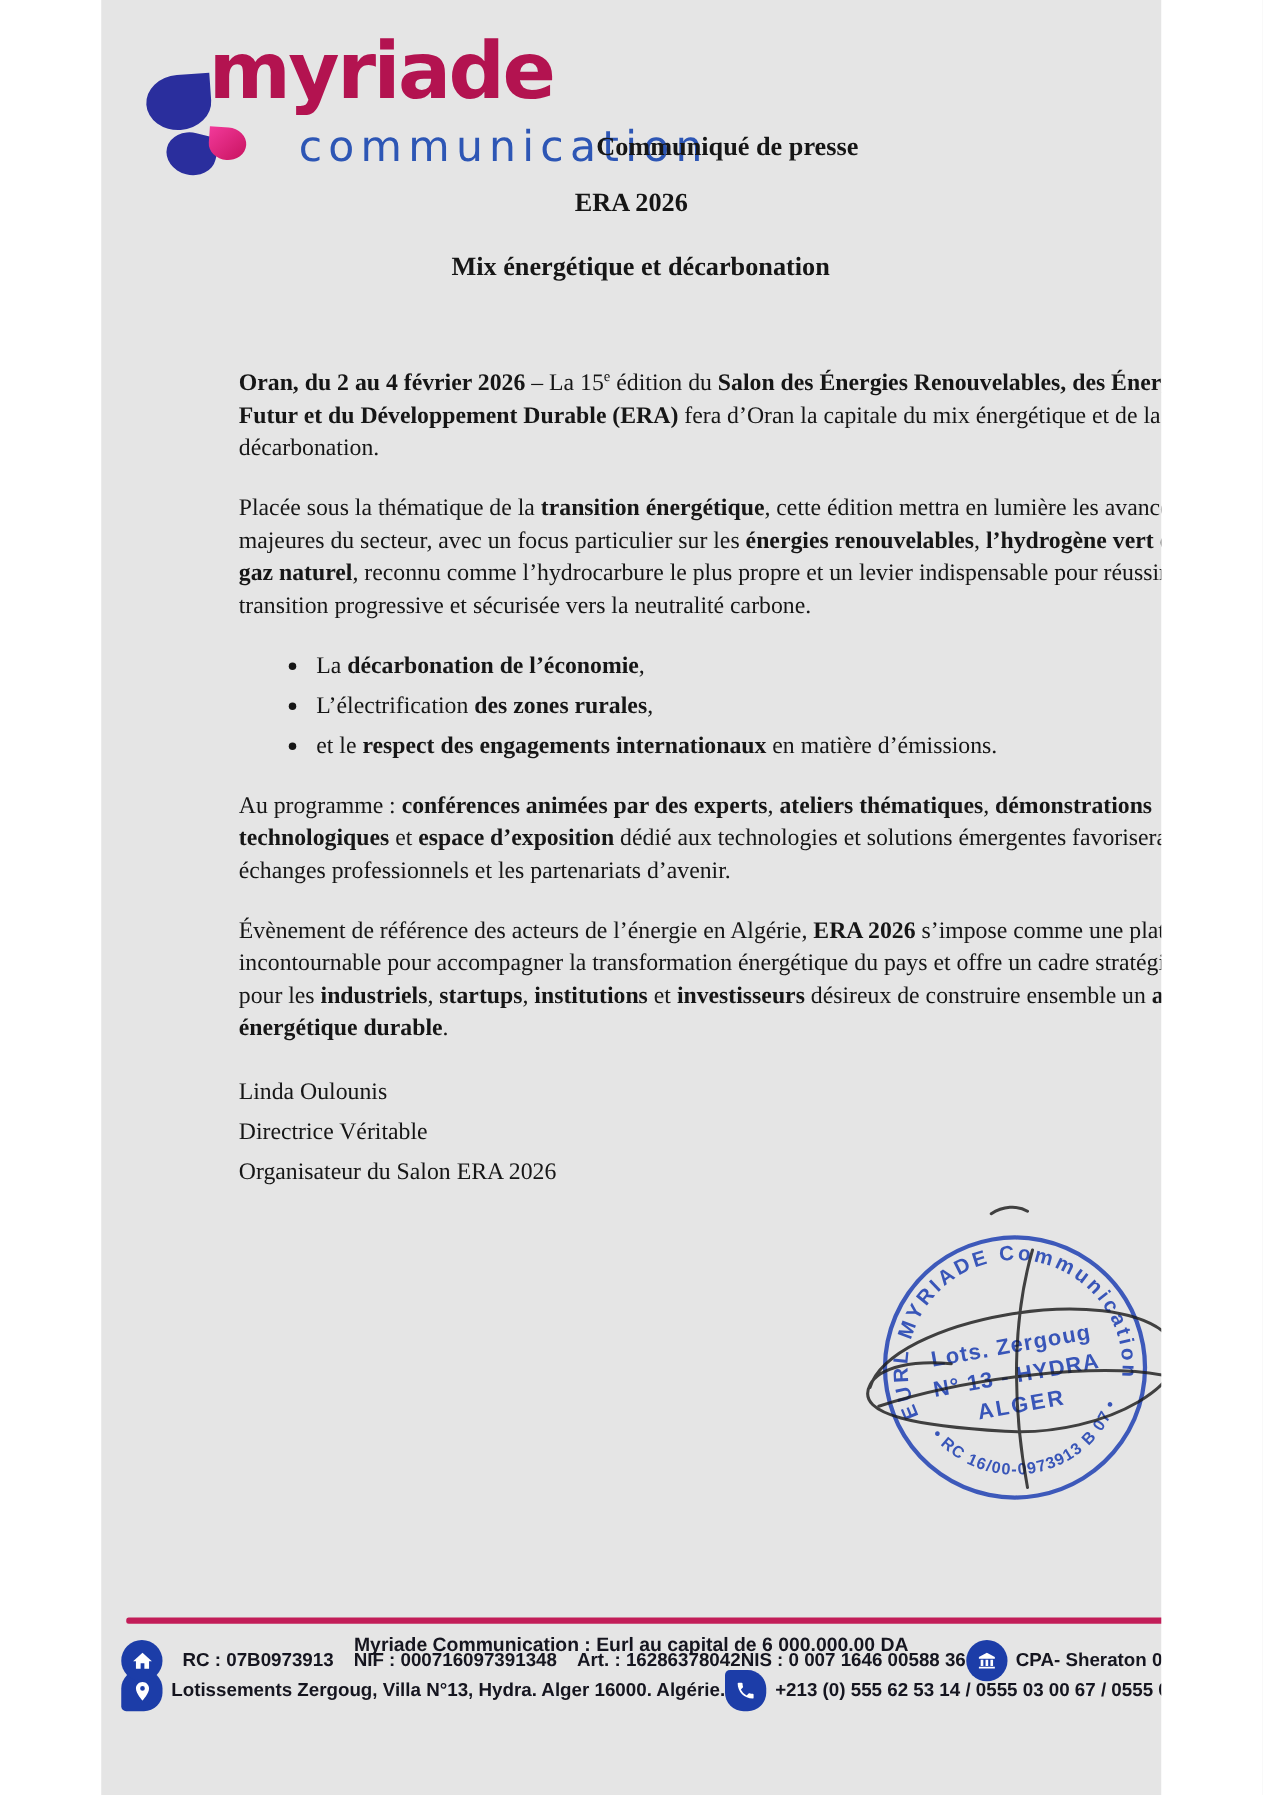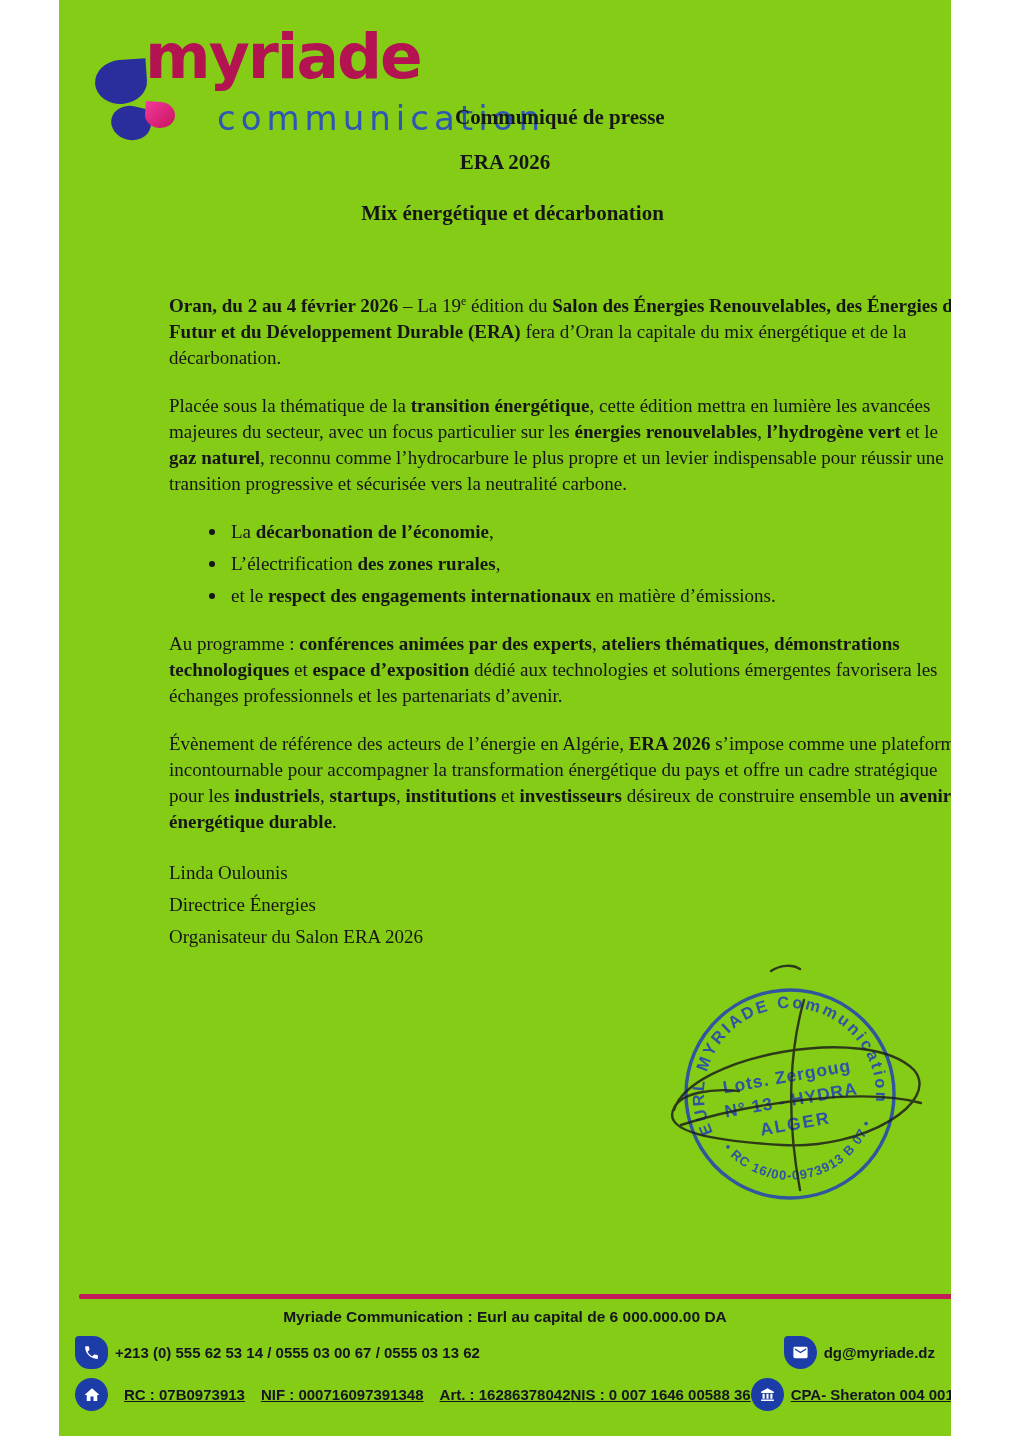--- a/index.html
+++ b/index.html
@@ -1,17 +1,17 @@
 <!DOCTYPE html>
 <html><head>
 <meta charset="utf-8">
 <style>
   html,body{margin:0;padding:0;background:#ffffff;}
-  .page{position:relative;width:848px;height:1436px;background:#84cc16;margin:0 auto;overflow:hidden;
-        font-family:"Liberation Serif","DejaVu Serif",serif;color:#161616;padding-left:44px;}
+  .page{position:relative;width:848px;height:1436px;background:#e5e5e5;margin:0 auto;overflow:hidden;
+        font-family:"Liberation Serif","DejaVu Serif",serif;color:#161616;}
 
   
   .logo{position:absolute;left:30px;top:26px;width:380px;height:125px;}
   .petal{position:absolute;}
   .petal-big{left:6px;top:34px;width:52px;height:44px;background:#2a2e9d;border-radius:55% 0 55% 55%;transform:rotate(-4deg);}
   .petal-small{left:22px;top:80px;width:40px;height:34px;background:#2a2e9d;border-radius:55% 0 55% 55%;transform:rotate(14deg);}
   .petal-pink{left:56px;top:76px;width:30px;height:26px;background:linear-gradient(135deg,#f2399a,#c8135f);border-radius:0 55% 55% 55%;transform:rotate(4deg);}
   .brand{position:absolute;left:56px;top:-6px;font-family:"DejaVu Sans","Liberation Sans",sans-serif;
          font-size:63px;font-weight:600;letter-spacing:-2px;color:#b31350;}
   .brand-sub{position:absolute;left:128px;top:72px;font-family:"DejaVu Sans","Liberation Sans",sans-serif;
@@ -35,21 +35,21 @@
   .stamp-wrap{position:absolute;left:588px;top:978px;width:290px;height:240px;}
   .sig-wrap{position:absolute;left:560px;top:945px;width:350px;height:270px;pointer-events:none;}
 
   
   .footer-line{position:absolute;left:20px;top:1294px;width:957px;height:5px;background:#c21d58;border-radius:2px;}
   .company{position:absolute;left:0;right:0;top:1308px;text-align:center;
            font-family:"Liberation Sans","DejaVu Sans",sans-serif;font-size:15.5px;font-weight:bold;color:#15151f;}
   .crow{position:absolute;left:16px;right:16px;display:flex;align-items:center;justify-content:space-between;
         font-family:"Liberation Sans","DejaVu Sans",sans-serif;font-size:15px;font-weight:bold;color:#15151f;}
   .crow1{top:1336px;}
-  .crow2{top:1378px;text-decoration:underline;}
+  .crow2{top:1312px;}
   .citem{display:flex;align-items:center;gap:7px;white-space:nowrap;}
   .cgroup{display:flex;align-items:center;gap:16px;white-space:nowrap;}
   .fi{width:33px;height:33px;background:#1c3da8;display:flex;align-items:center;justify-content:center;flex:0 0 auto;}
   .fi.pin{border-radius:45% 45% 45% 12%;}
   .fi.phone{border-radius:12% 45% 45% 45%;}
   .fi.mail{border-radius:12% 50% 50% 50%;}
   .fi.round{border-radius:50%;}
 </style>
 </head>
 <body>
@@ -62,32 +62,32 @@
     <div class="petal petal-pink"></div>
     <div class="brand">myriade</div>
     <div class="brand-sub">communication</div>
   </div>
 
   <div class="doc-type">Communiqué de presse</div>
   <div class="title">ERA 2026</div>
   <div class="subtitle">Mix énergétique et décarbonation</div>
 
   <main class="body-col" id="body-blocks">
-      <p class="para"><span style="font-weight: bold;">Oran, du 2 au 4 février 2026</span><span> – La 19</span><span class="sup">e</span><span> édition du </span><span style="font-weight: bold;">Salon des Énergies Renouvelables, des Énergies du Futur et du Développement Durable (ERA)</span><span> fera d’Oran la capitale du mix énergétique et de la décarbonation.</span></p>
+      <p class="para"><span style="font-weight: bold;">Oran, du 2 au 4 février 2026</span><span> – La 15</span><span class="sup">e</span><span> édition du </span><span style="font-weight: bold;">Salon des Énergies Renouvelables, des Énergies du Futur et du Développement Durable (ERA)</span><span> fera d’Oran la capitale du mix énergétique et de la décarbonation.</span></p>
       <p class="para"><span>Placée sous la thématique de la </span><span style="font-weight: bold;">transition énergétique</span><span>, cette édition mettra en lumière les avancées majeures du secteur, avec un focus particulier sur les </span><span style="font-weight: bold;">énergies renouvelables</span><span>, </span><span style="font-weight: bold;">l’hydrogène vert</span><span> et le </span><span style="font-weight: bold;">gaz naturel</span><span>, reconnu comme l’hydrocarbure le plus propre et un levier indispensable pour réussir une transition progressive et sécurisée vers la neutralité carbone.</span></p>
       <ul class="blist">
         <li><span>La </span><span style="font-weight: bold;">décarbonation de l’économie</span><span>,</span></li>
         <li><span>L’électrification </span><span style="font-weight: bold;">des zones rurales</span><span>,</span></li>
         <li><span>et le </span><span style="font-weight: bold;">respect des engagements internationaux</span><span> en matière d’émissions.</span></li>
       </ul>
       <p class="para"><span>Au programme : </span><span style="font-weight: bold;">conférences animées par des experts</span><span>, </span><span style="font-weight: bold;">ateliers thématiques</span><span>, </span><span style="font-weight: bold;">démonstrations technologiques</span><span> et </span><span style="font-weight: bold;">espace d’exposition</span><span> dédié aux technologies et solutions émergentes favorisera les échanges professionnels et les partenariats d’avenir.</span></p>
       <p class="para"><span>Évènement de référence des acteurs de l’énergie en Algérie, </span><span style="font-weight: bold;">ERA 2026</span><span> s’impose comme une plateforme incontournable pour accompagner la transformation énergétique du pays et offre un cadre stratégique pour les </span><span style="font-weight: bold;">industriels</span><span>, </span><span style="font-weight: bold;">startups</span><span>, </span><span style="font-weight: bold;">institutions</span><span> et </span><span style="font-weight: bold;">investisseurs</span><span> désireux de construire ensemble un </span><span style="font-weight: bold;">avenir énergétique durable</span><span>.</span></p>
       <div class="sig">
         <div>Linda Oulounis</div>
-        <div>Directrice Énergies</div>
+        <div>Directrice Véritable</div>
         <div>Organisateur du Salon ERA 2026</div>
       </div>
     </main>
 
   <div class="stamp-wrap">
     <svg width="290" height="240" viewBox="0 0 290 240">
       <g transform="translate(143,116) rotate(-10)" fill="none">
         <circle r="104" stroke="#2646b4" stroke-width="3.4" opacity="0.88"></circle>
         <path id="arcTop" d="M -80.8,29.4 A 86,86 0 1 1 80.8,29.4"></path>
         <path id="arcBot" d="M -83,22.3 A 86,86 0 0 0 83,22.3"></path>
@@ -112,20 +112,28 @@
         <path d="M 55,165 C 72,110 250,78 295,125 C 322,157 245,205 163,200 C 98,196 42,188 55,163 C 62,148 92,143 120,146"></path>
         <path d="M 62,180 C 130,158 245,142 302,158"></path>
       </g>
     </svg>
   </div>
 
   <div class="footer-line"></div>
   <div class="company">Myriade Communication : Eurl au capital de 6 000.000.00 DA</div>
 
   <div class="crow crow1">
+    <div class="citem">
+      <span class="fi pin">
+        <svg width="18" height="18" viewBox="0 0 24 24">
+            <path fill="#fff" d="M12 2C8.1 2 5 5.1 5 9c0 5.2 7 13 7 13s7-7.8 7-13c0-3.9-3.1-7-7-7zm0 9.5A2.5 2.5 0 1 1 12 6.5a2.5 2.5 0 0 1 0 5z"></path>
+          </svg>
+      </span>
+      <span>Lotissements  Zergoug, Villa N°13, Hydra. Alger 16000. Algérie.</span>
+    </div>
     <div class="citem">
       <span class="fi phone">
         <svg width="17" height="17" viewBox="0 0 24 24">
             <path fill="#fff" d="M6.62 10.79c1.44 2.83 3.76 5.14 6.59 6.59l2.2-2.21c.27-.27.67-.36 1.02-.24 1.12.37 2.33.57 3.57.57.55 0 1 .45 1 1V20c0 .55-.45 1-1 1-9.39 0-17-7.61-17-17 0-.55.45-1 1-1h3.5c.55 0 1 .45 1 1 0 1.25.2 2.45.57 3.57.11.35.03.74-.25 1.02l-2.2 2.2z"></path>
           </svg>
       </span>
       <span>+213 (0) 555 62 53 14 / 0555 03 00 67 / 0555 03 13 62</span>
     </div>
     <div class="citem">
       <span class="fi mail">

